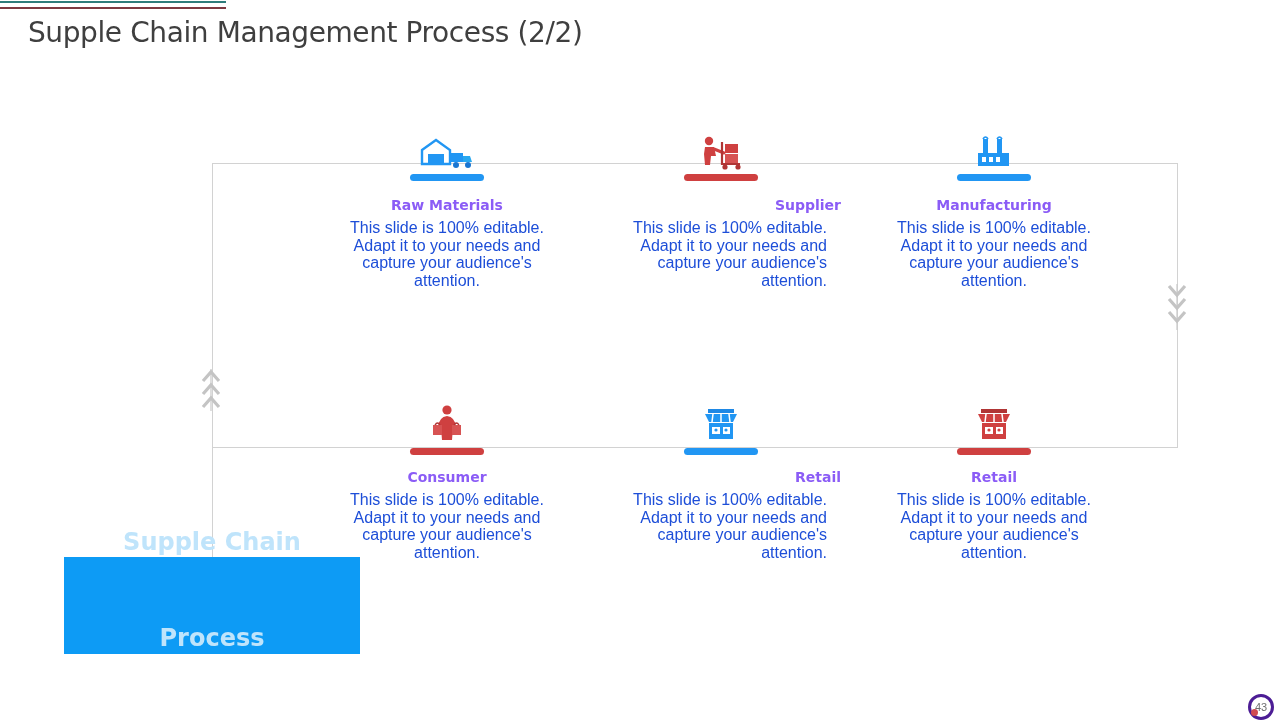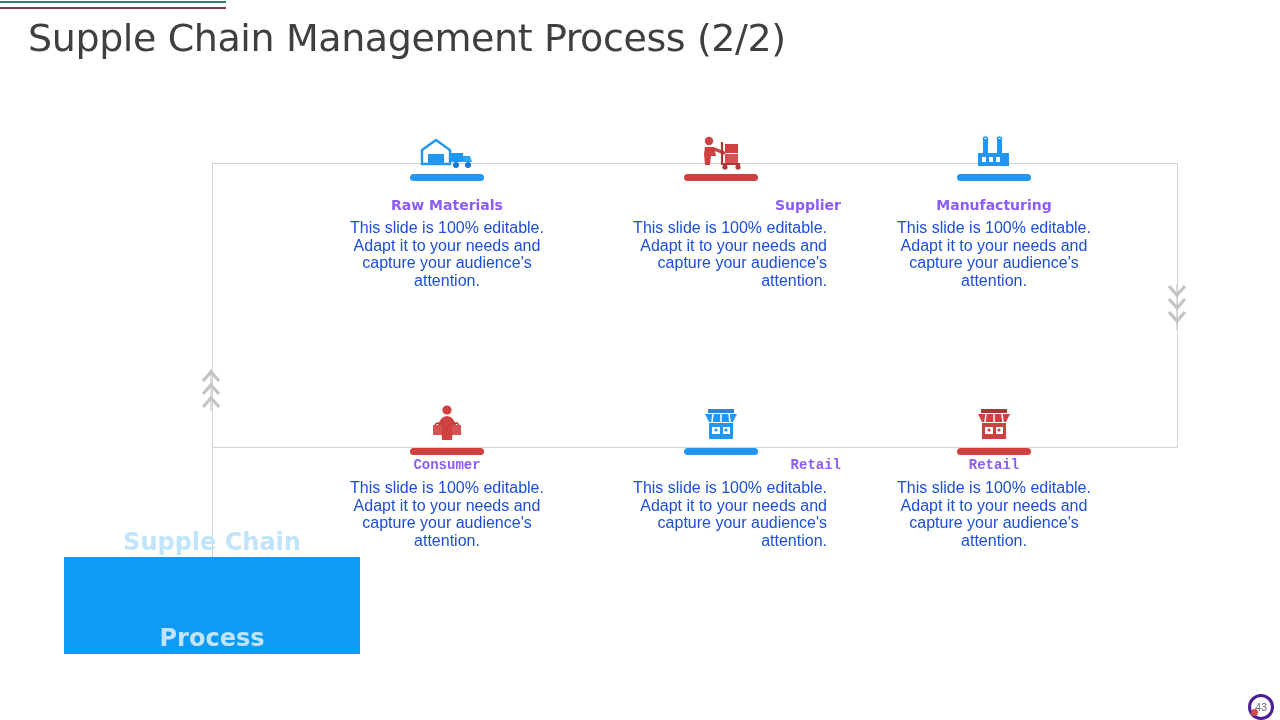--- a/index.html
+++ b/index.html
@@ -23,21 +23,21 @@
     height: 2px;
   }
   .topline.teal  { top: 1px;  width: 226px; background: #2e7c7b; }
   .topline.maroon{ top: 7px;  width: 226px; background: #7d3a42; }
 
   
   .slide-title {
     position: absolute;
     left: 28px;
     top: 16px;
-    font-size: 38px;
+    font-size: 28px;
     font-weight: 400;
     color: #3f3f3f;
     letter-spacing: -0.4px;
     white-space: nowrap;
     font-family: "DejaVu Sans", sans-serif;
   }
 
   
   .frame-rect {
     position: absolute;
@@ -104,21 +104,21 @@
   }
 
   
   .item.r1 { top: 124px; }
   .item.r2 { top: 398px; }
   .item.c1 { left: 327px; }
   .item.c2 { left: 601px; text-align: right; }
   .item.c3 { left: 874px; }
 
   
-  .item.r2 h3 { margin-top: 2px; font-family: Liberation Mono, monospace; }
+  .item.r2 h3 { margin-top: 14px; }
 
   
   .callout {
     position: absolute;
     left: 64px;
     top: 557px;
     width: 296px;
     height: 97px;
     background: #0d9bf5;
     display: flex;

